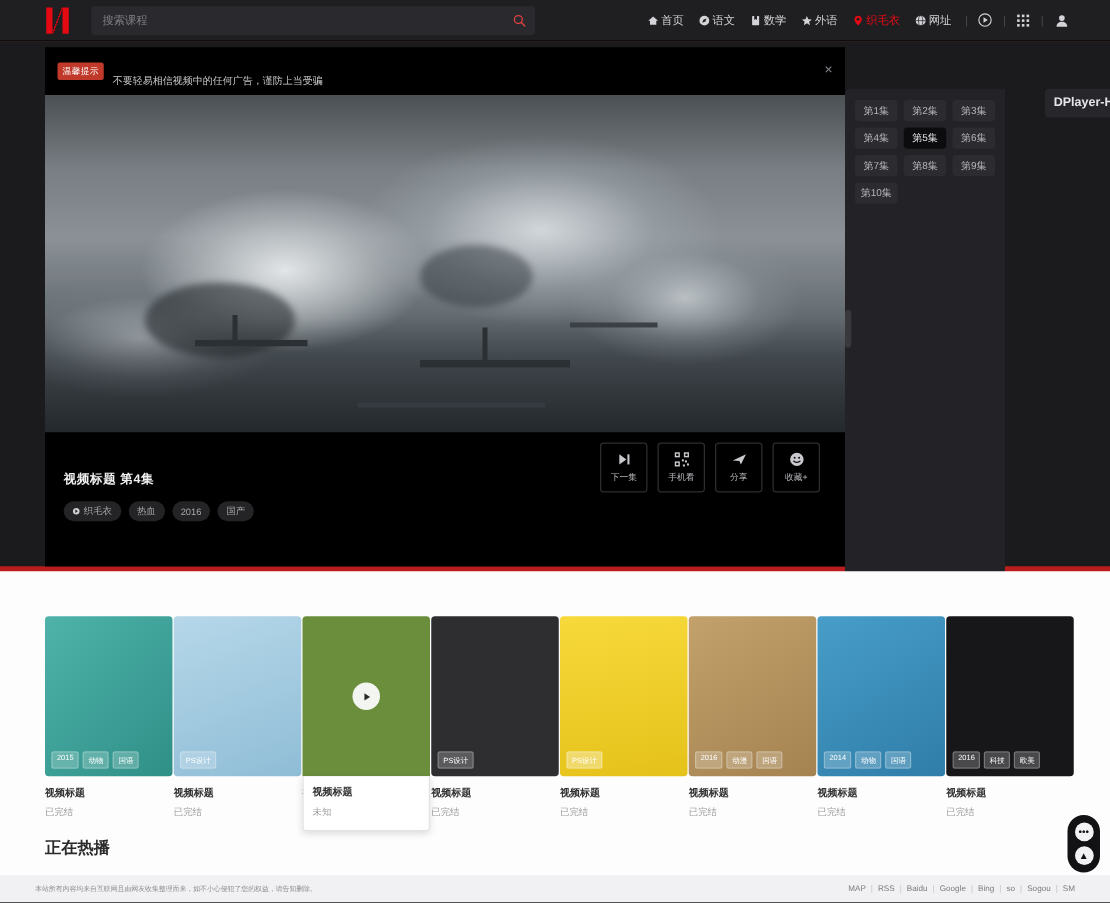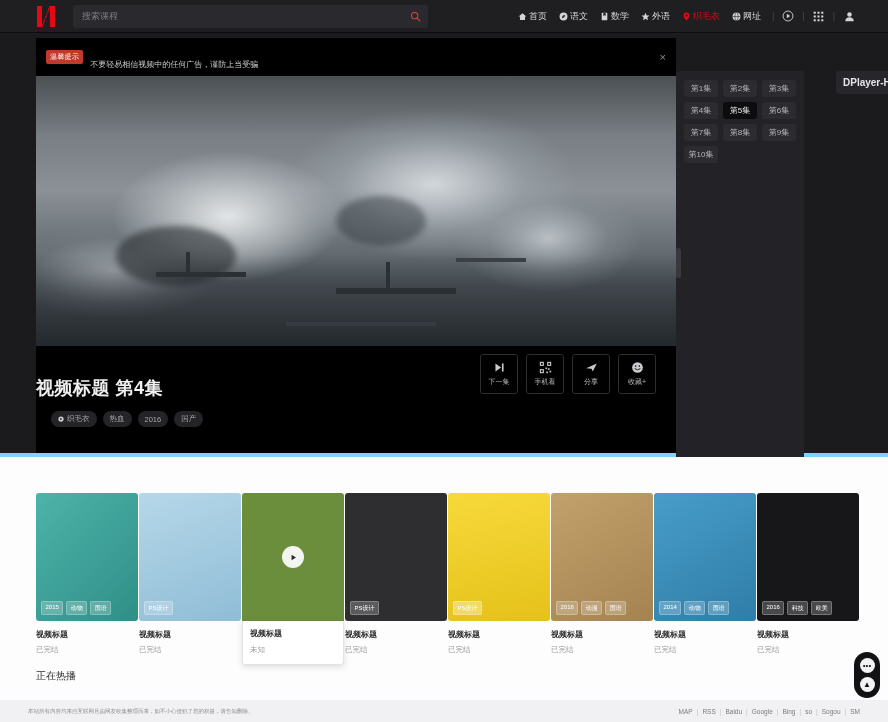--- a/index.html
+++ b/index.html
@@ -3,21 +3,21 @@
 <meta charset="utf-8">
 <title>Video Player Page</title>
 <style>
   * { box-sizing: border-box; margin: 0; padding: 0; }
   html, body {
     width: 888px; height: 722px;
     background: #1c1c1e;
     font-family: "Liberation Sans", "DejaVu Sans", sans-serif;
     overflow: hidden;
   }
-  .page { position: relative; width: 888px; height: 611px; background: #7dd3fc; }
+  .page { position: relative; width: 888px; height: 611px; background: #b91c1c; }
 
   
   .header {
     position: absolute; top: 0; left: 0; width: 888px; height: 33px;
     background: #1f1f22;
     display: flex; align-items: center;
     border-bottom: 1px solid #0d0d0f;
   }
   .logo {
     width: 18px; height: 21px; margin-left: 37px; margin-right: 18px;
@@ -108,21 +108,21 @@
     position: absolute; border-radius: 50%;
     background: rgba(30,34,38,0.55); filter: blur(3px);
   }
   .ship {
     position: absolute; background: #2b3034; filter: blur(0.4px);
   }
   .player-meta {
     padding: 30px 0 0 0; height: 107px; position: relative; background: #000;
   }
   .pm-title {
-    color: #efefef; font-size: 18px; font-weight: bold; 
+    color: #efefef; font-size: 10px; font-weight: bold; margin-left: 15px;
     letter-spacing: 0.5px;
   }
   .pm-tags { display: flex; gap: 6px; margin-left: 15px; margin-top: 11px; }
   .pm-tag {
     background: #242426; color: #a6a6ab; font-size: 7.5px;
     padding: 3px 7px; border-radius: 9px; display: flex; align-items: center; gap: 3px;
   }
   .pm-actions {
     position: absolute; right: 20px; top: 8px; display: flex; gap: 8px;
   }
@@ -199,21 +199,21 @@
   }
   .hover-title { font-size: 8px; color: #333; font-weight: bold; }
   .hover-sub { margin-top: 6px; font-size: 7.5px; color: #9b9b9b; }
   .play-overlay {
     position: absolute; left: 50%; top: 50%; transform: translate(-50%,-50%);
     width: 22px; height: 22px; border-radius: 50%; background: rgba(255,255,255,0.92);
     display: flex; align-items: center; justify-content: center;
   }
   .sec-title2 {
     position: absolute; top: 212px; left: 36px;
-    font-size: 10px; color: #2b2b2b; font-weight: normal;
+    font-size: 13px; color: #2b2b2b; font-weight: bold;
   }
 
   
   .footer {
     position: absolute; top: 700px; left: 0; width: 888px; height: 22px;
     background: #f1f1f3; display: flex; align-items: center;
   }
   .footer-text { margin-left: 28px; font-size: 5.5px; color: #8e8e93; }
   .footer-links {
     margin-left: auto; margin-right: 28px; display: flex; align-items: center;

